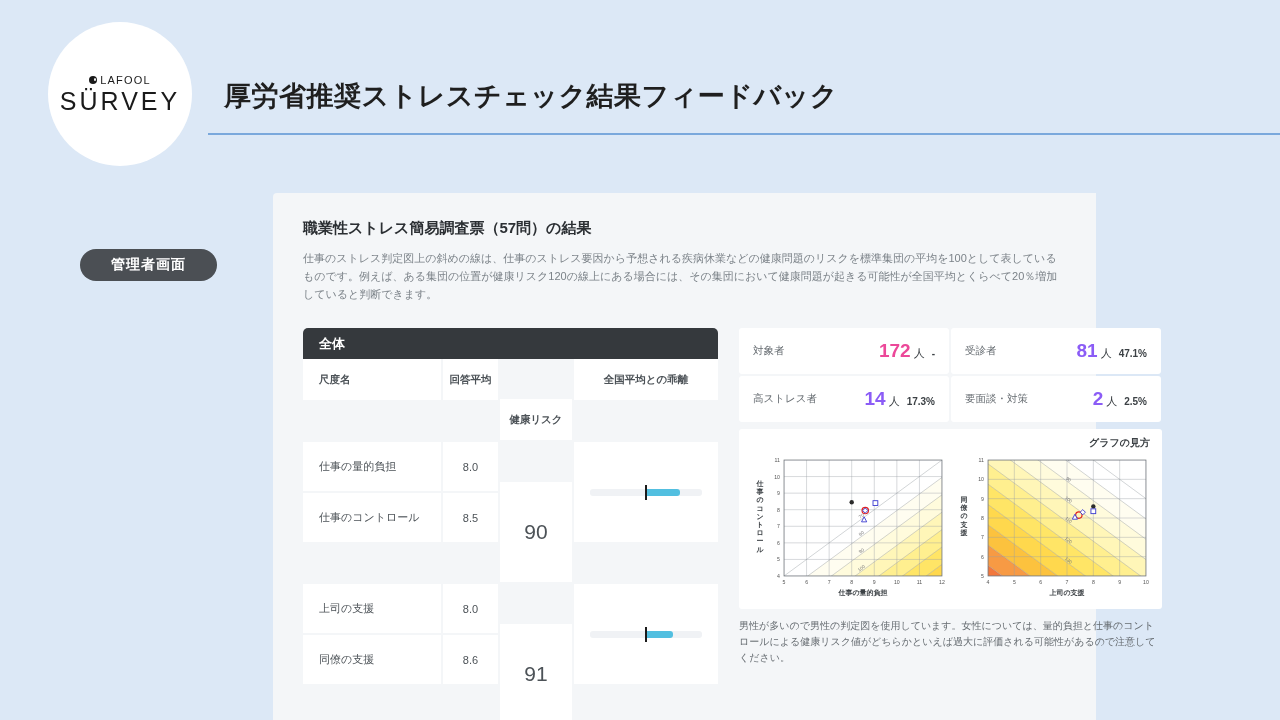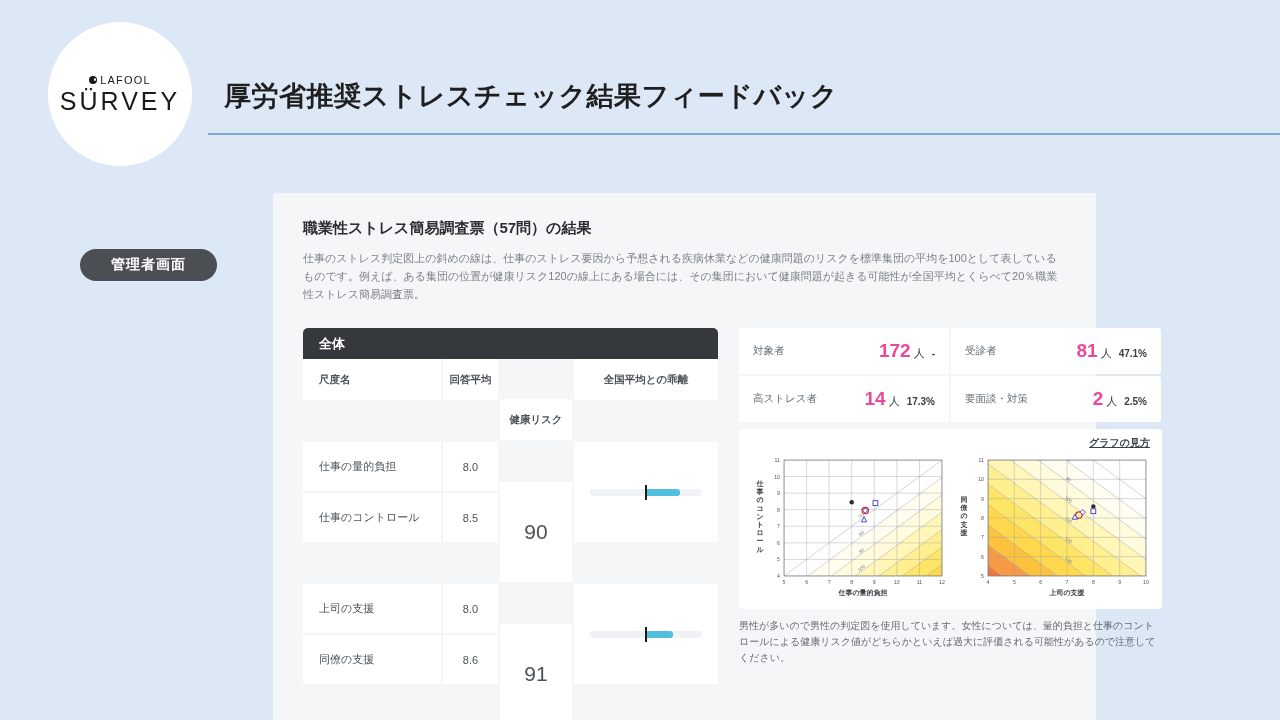--- a/index.html
+++ b/index.html
@@ -232,41 +232,40 @@
   .stat-vals {
     display: flex;
     align-items: baseline;
     gap: 3px;
   }
   .stat-num {
     font-size: 19px;
     font-weight: bold;
     color: #ec4899;
   }
-  .stat-num.accent { color: #ec4899; }
+  .stat-num.accent { color: #8b5cf6; }
   .stat-unit { font-size: 11px; color: #3c4145; }
   .stat-pct  { font-size: 10px; color: #3c4145; font-weight: bold; margin-left: 4px; }
 
   
   .chart-card {
     margin-top: 7px;
     width: 423px;
     height: 180px;
     background: #ffffff;
     border-radius: 3px;
     position: relative;
     padding: 8px 10px 0 10px;
   }
   .graph-link {
     position: absolute;
     right: 12px;
     top: 7px;
     font-size: 10px;
     color: #3c4145;
-    text-decoration: underline;
     font-weight: bold;
   }
   .charts-row {
     display: flex;
     gap: 6px;
     margin-top: 17px;
     justify-content: center;
   }
   .chart-note {
     margin-top: 9px;
@@ -296,21 +295,21 @@
   </div>
 
   <div class="page-title">厚労省推奨ストレスチェック結果フィードバック</div>
 </div>
 
 <div class="side-badge">管理者画面</div>
 
 <div class="panel">
 
   <div class="panel-title">職業性ストレス簡易調査票（57問）の結果</div>
-  <div class="panel-desc">仕事のストレス判定図上の斜めの線は、仕事のストレス要因から予想される疾病休業などの健康問題のリスクを標準集団の平均を100として表しているものです。例えば、ある集団の位置が健康リスク120の線上にある場合には、その集団において健康問題が起きる可能性が全国平均とくらべて20％職業性ストレス簡易調査票。</div>
+  <div class="panel-desc">仕事のストレス判定図上の斜めの線は、仕事のストレス要因から予想される疾病休業などの健康問題のリスクを標準集団の平均を100として表しているものです。例えば、ある集団の位置が健康リスク120の線上にある場合には、その集団において健康問題が起きる可能性が全国平均とくらべて20％増加していると判断できます。</div>
 
   <div class="content">
 
     <div class="col-left">
 
       <div class="tbl-header">全体</div>
 
       <div class="tbl">
 
         <div class="tbl-row">

